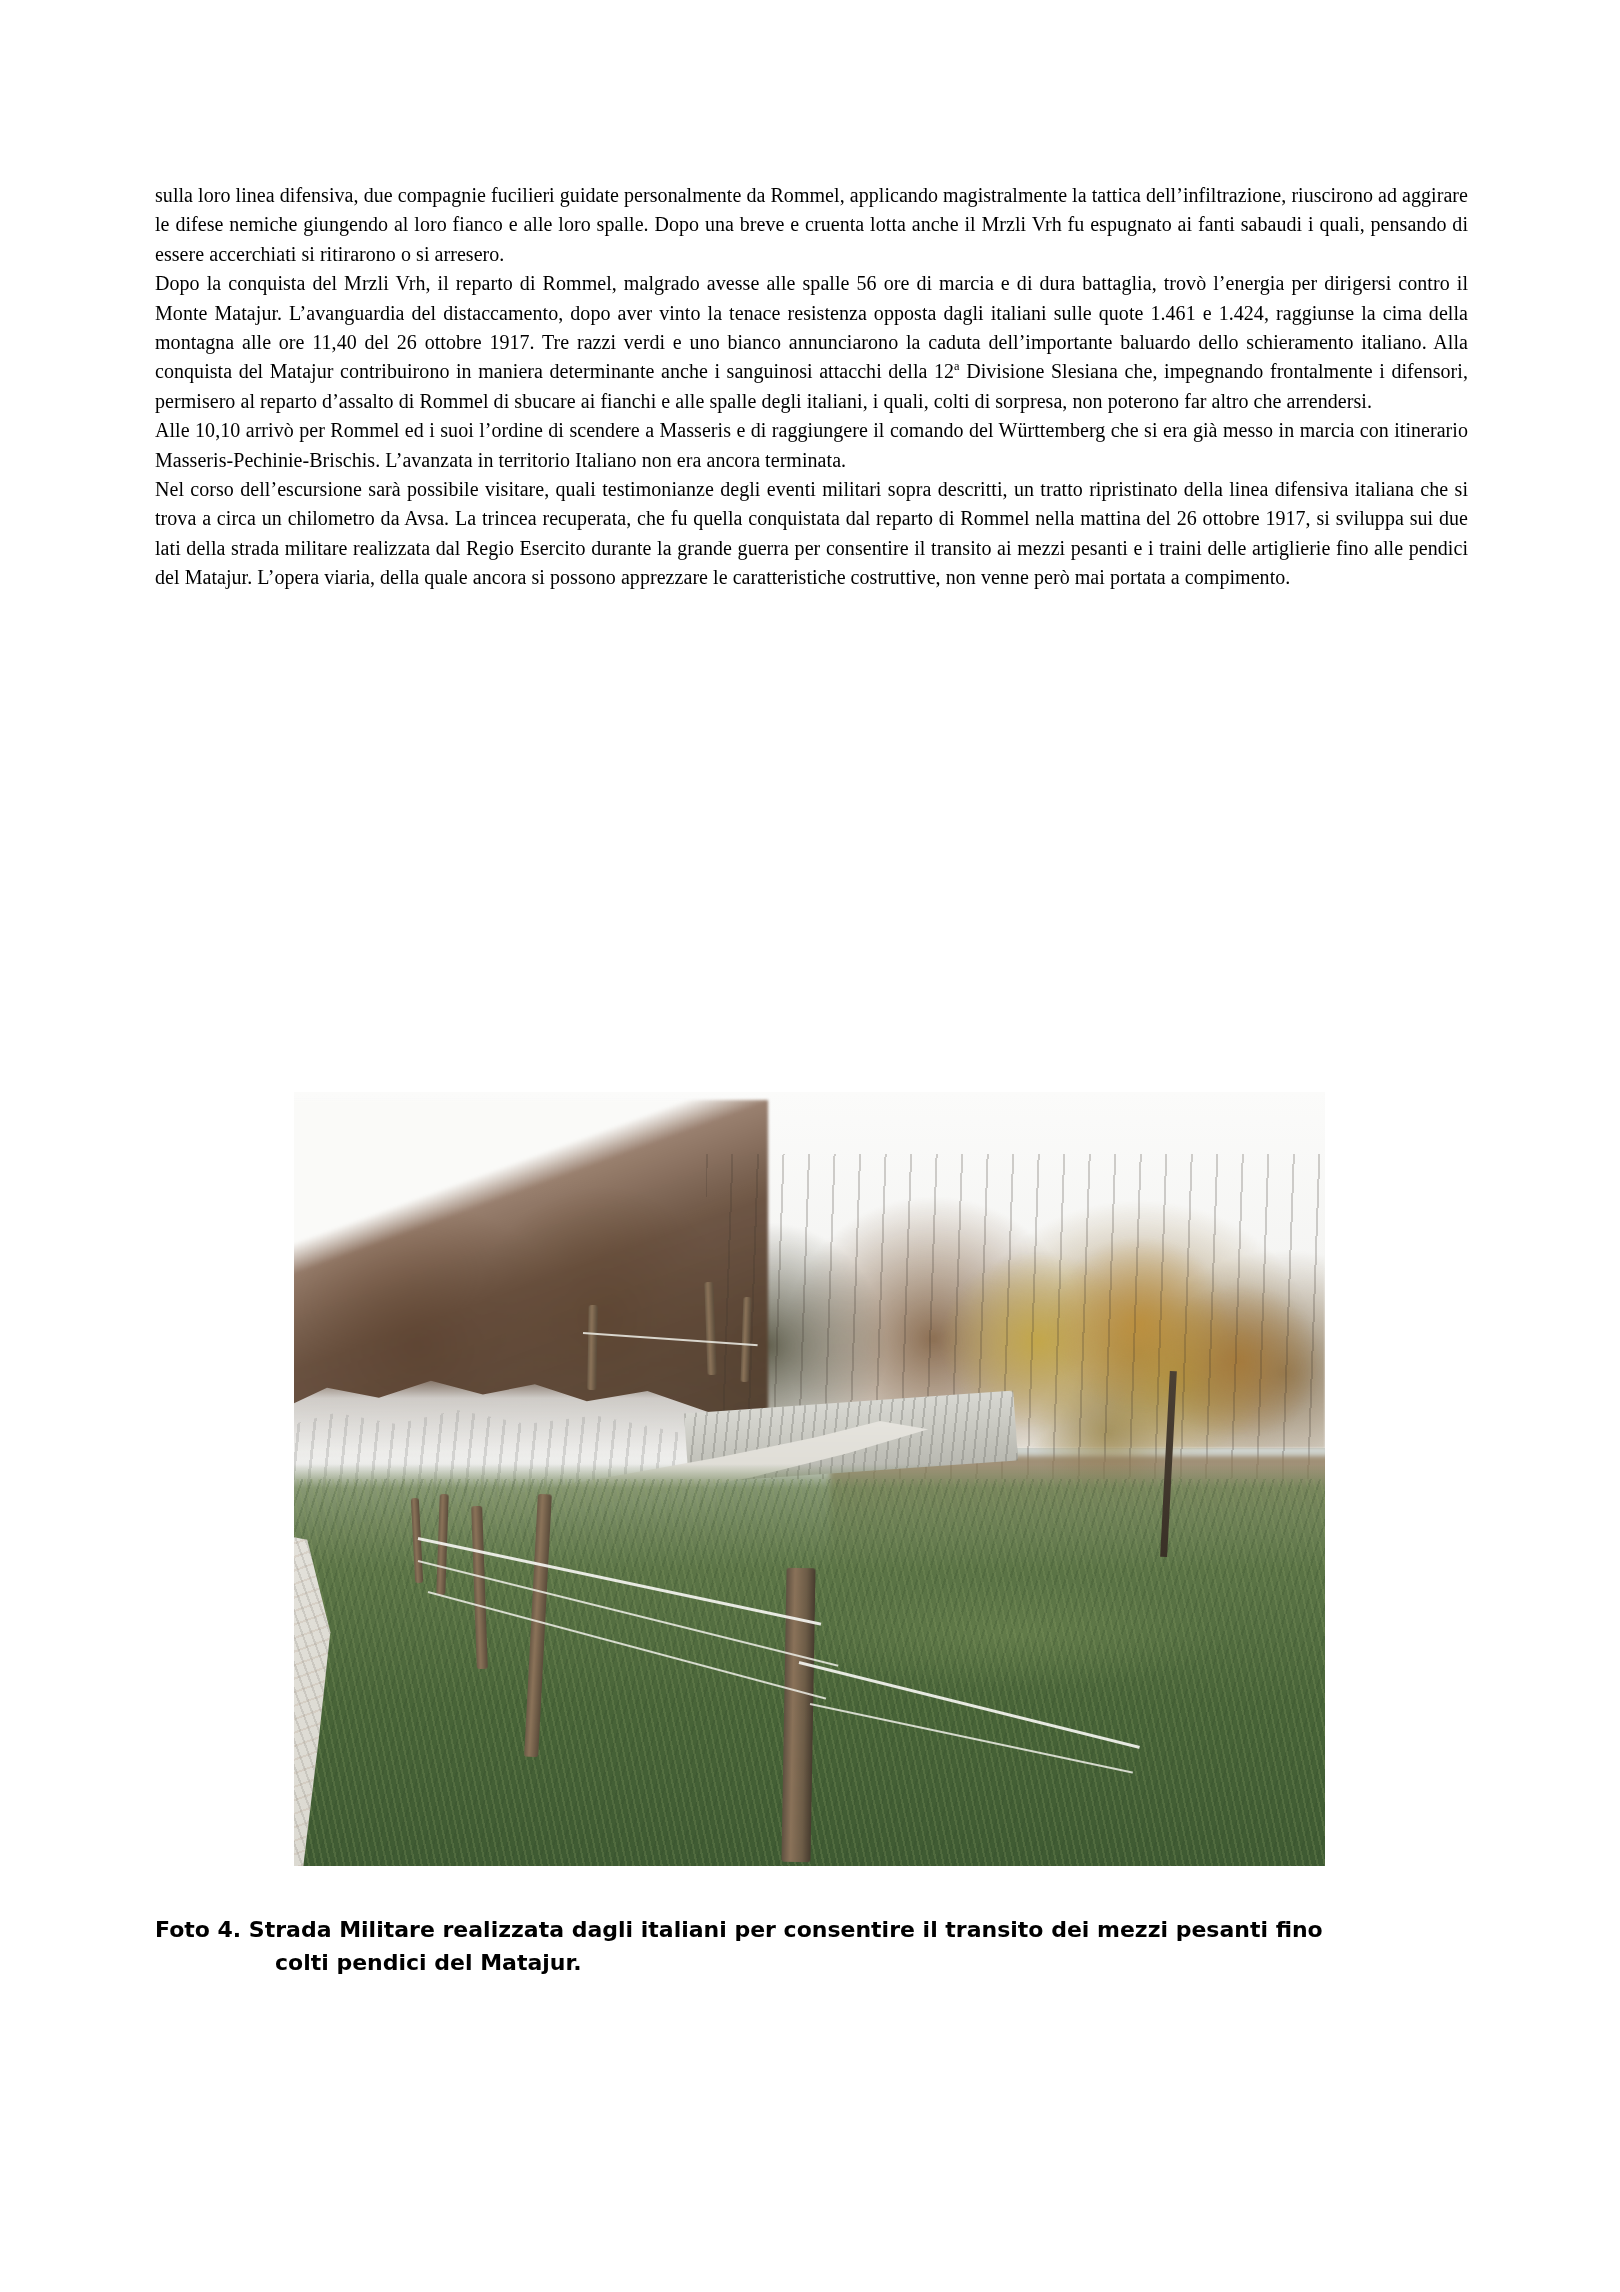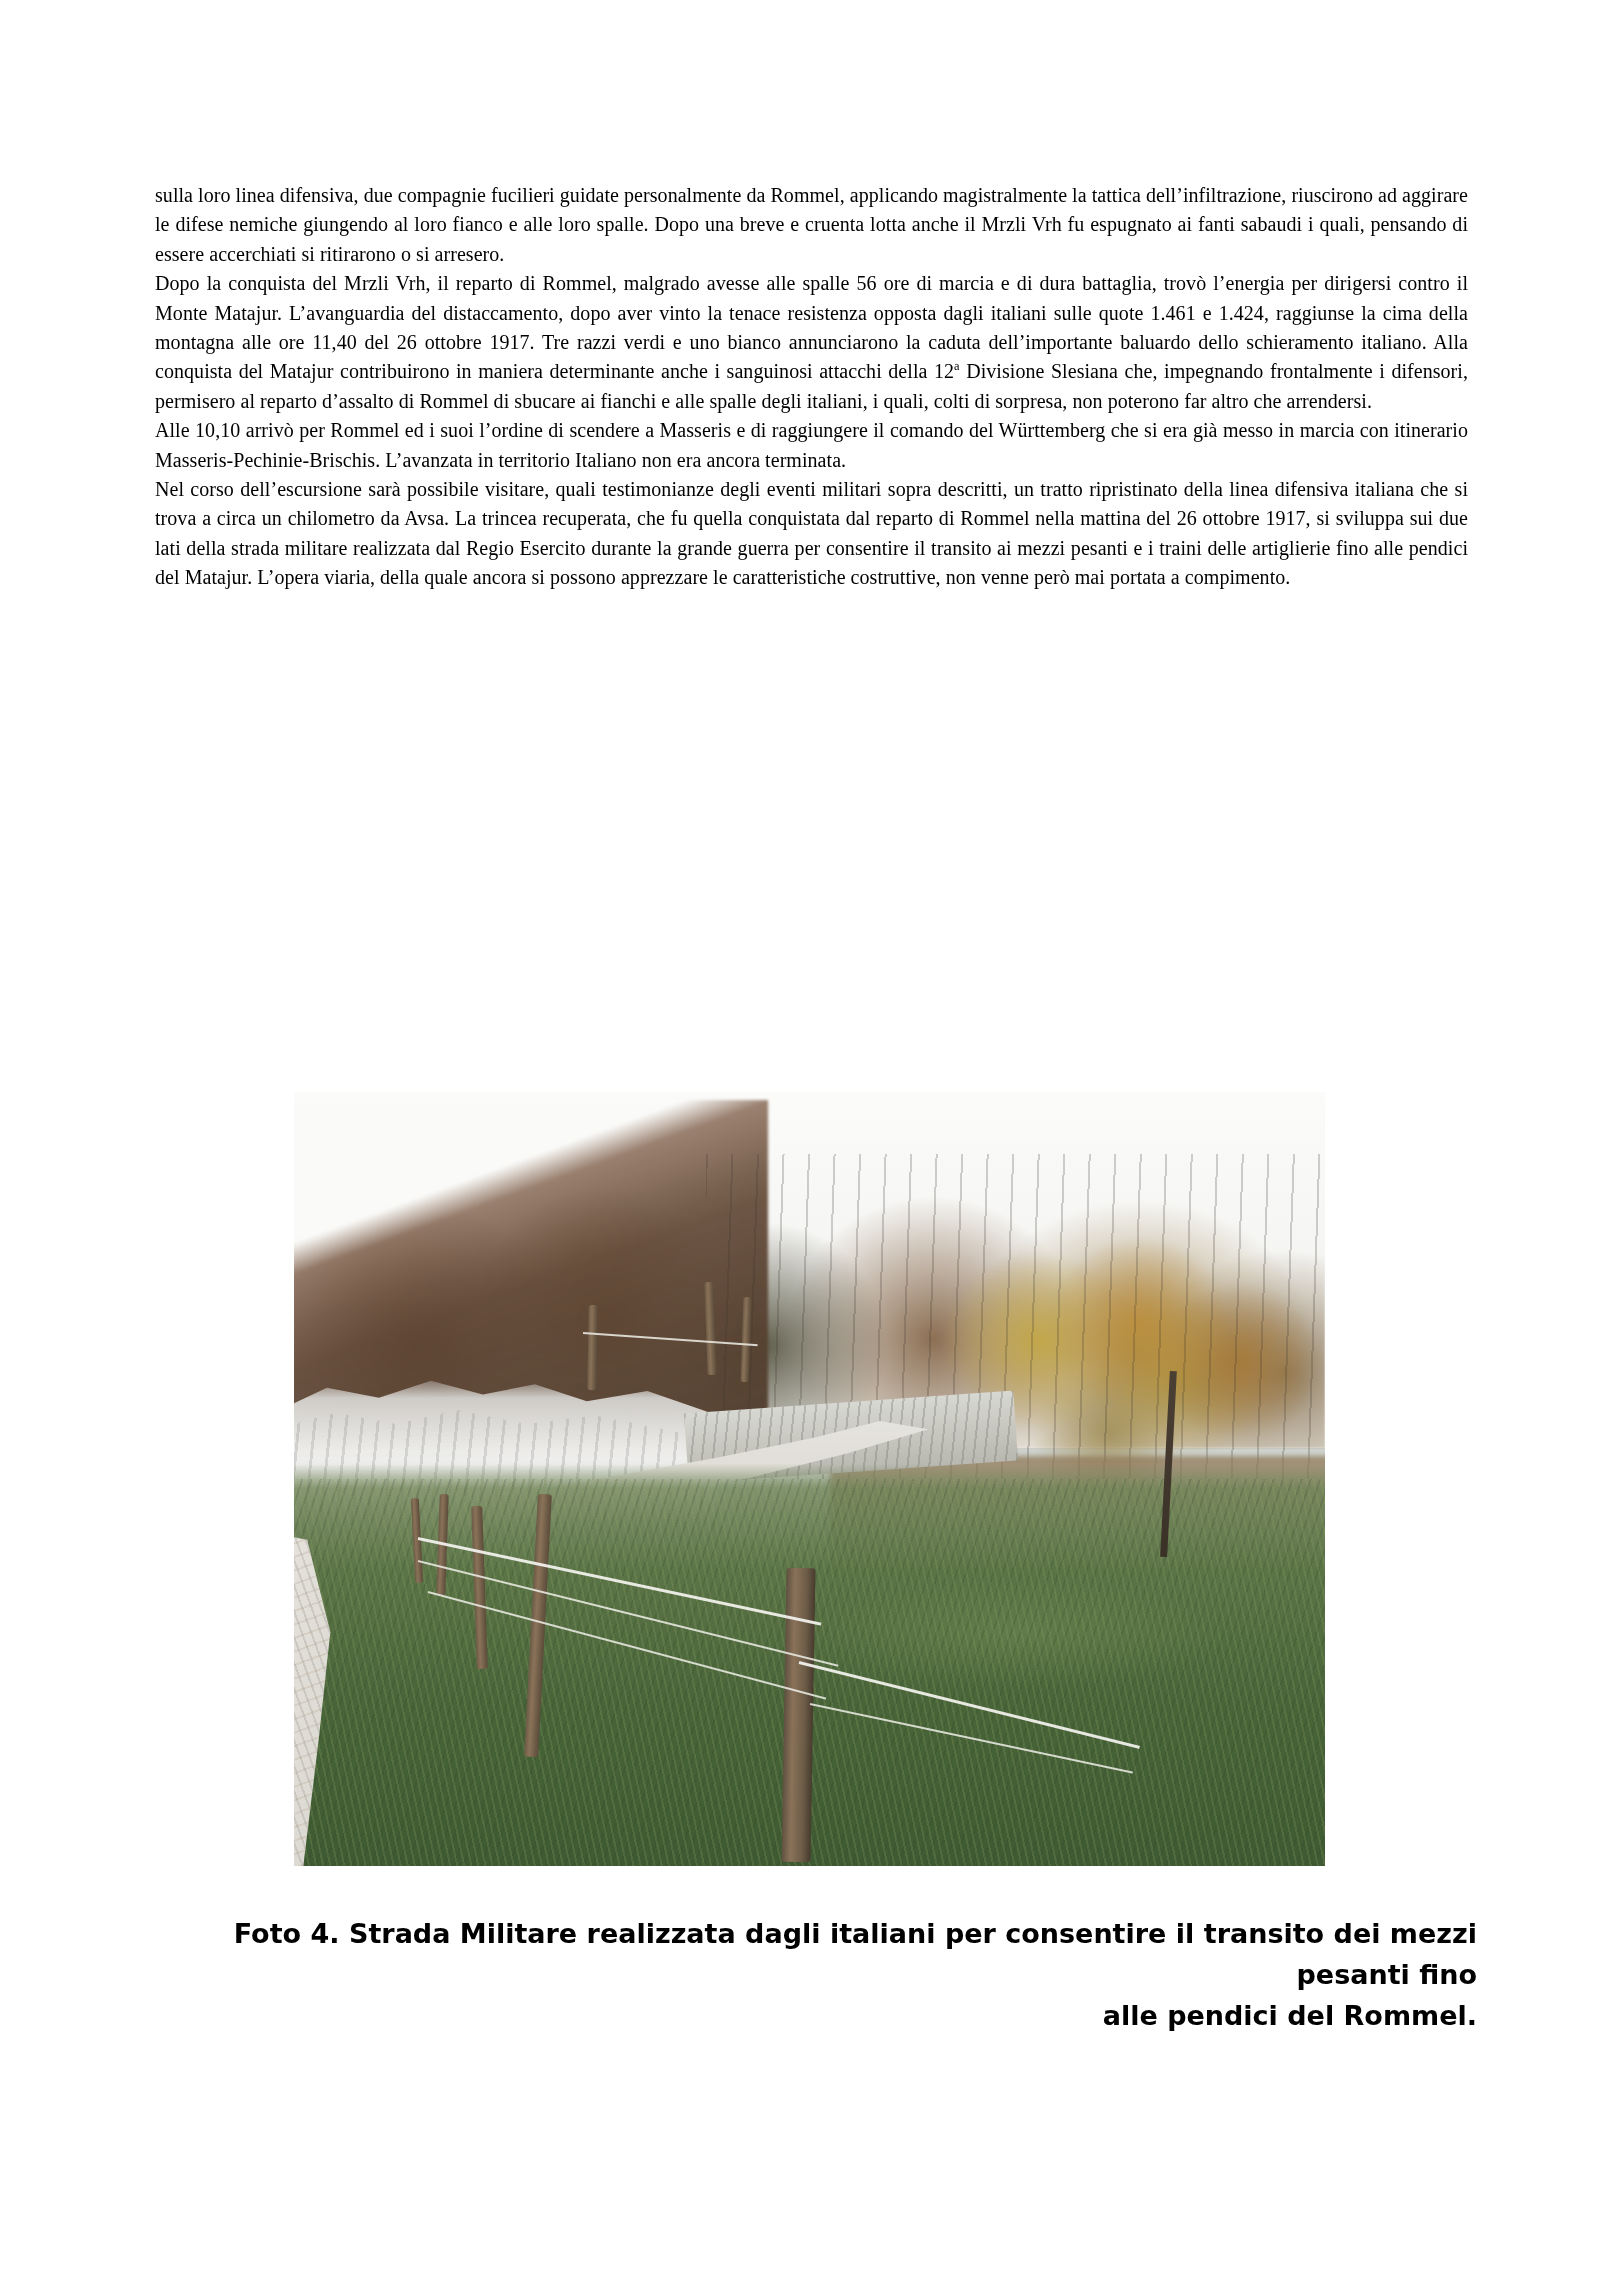--- a/index.html
+++ b/index.html
@@ -206,29 +206,28 @@
     height: 2.9px;
     background: rgba(244,244,240,.92);
     transform-origin: left center;
     filter: blur(0.5px);
   }
   .wire.thin { height: 2px; background: rgba(238,238,232,.85); }
 
   
   .caption {
     position: absolute;
-    left: 164px;
+    left: 155px;
     top: 1913px;
     width: 1313px;
     font-family: "DejaVu Sans", "Liberation Sans", sans-serif;
     font-weight: bold;
-    font-size: 27px;
+    font-size: 22px;
     line-height: 1.52;
     color: #000000;
-    text-align: right;
   }
   .caption .line2 {
     display: block;
     padding-left: 120px;
   }
 </style>
 </head>
 <body>
 
 <div class="page">
@@ -277,17 +276,17 @@
       <div class="wire thin" style="left:12%; top:60.5%; width:42%; transform:rotate(14deg);"></div>
       <div class="wire thin" style="left:13%; top:64.5%; width:40%; transform:rotate(15deg);"></div>
       <div class="wire" style="left:49%; top:73.5%; width:34%; transform:rotate(14deg);"></div>
       <div class="wire thin" style="left:50%; top:79.0%; width:32%; transform:rotate(12deg);"></div>
       <div class="wire thin" style="left:28%; top:31.0%; width:17%; transform:rotate(4deg);"></div>
     </div>
   </div>
 
   <div class="caption">
     <span>Foto 4. Strada Militare realizzata dagli italiani per consentire  il transito dei mezzi pesanti  fino</span>
-    <span class="line2">alle pendici del Rommel.</span>
+    <span class="line2">colti pendici del Matajur.</span>
   </div>
 
 </div>
 
 
 </body></html>

